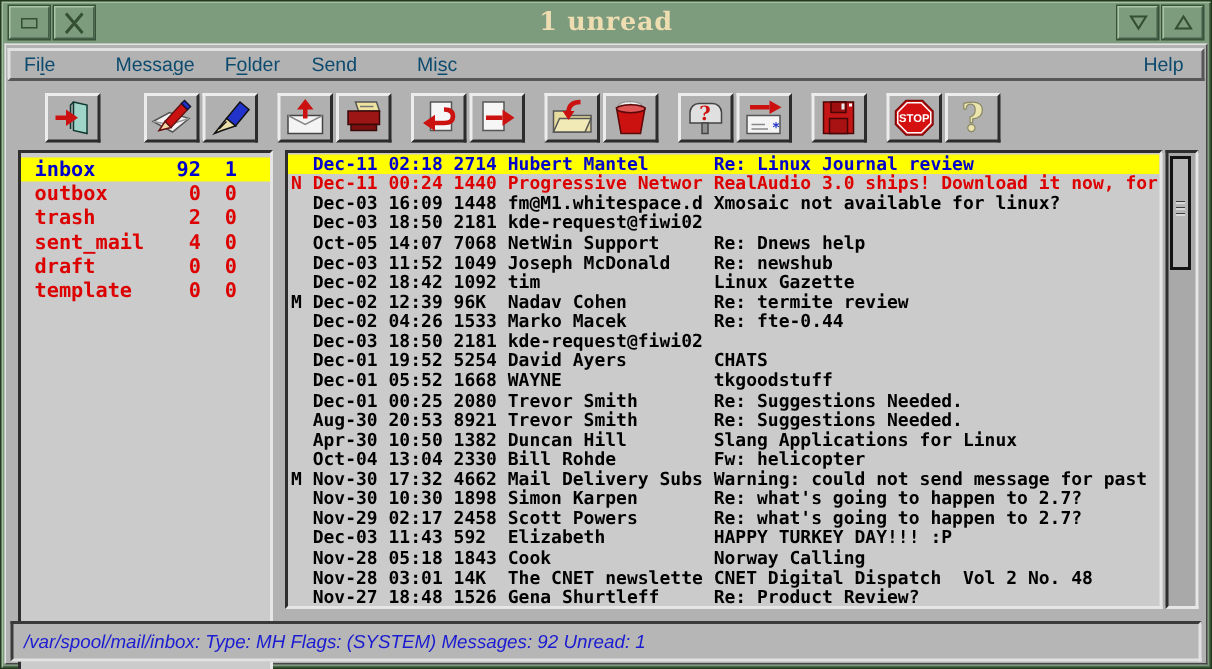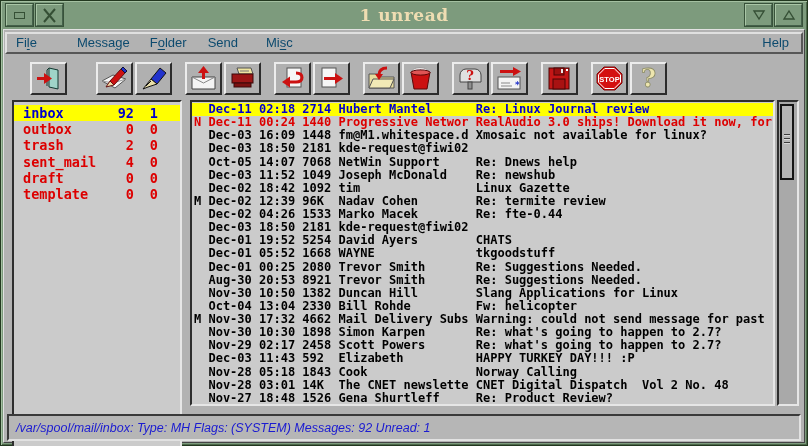--- a/index.html
+++ b/index.html
@@ -23,21 +23,21 @@
   .menubar{position:absolute;left:1px;top:2px;right:1px;height:22px;background:#b2b2b2;
     border:2px solid;border-color:#e0e0e0 #575757 #575757 #e0e0e0;}
   .mleft{position:absolute;left:0;top:0;height:18px;}
   .mright{position:absolute;right:0;top:0;height:18px;}
   .mitem{display:inline-block;font-size:13px;color:#0c4a6e;line-height:18px;vertical-align:top;}
   .mitem u{text-decoration:underline;text-underline-offset:2px;}
   .mleft .mitem:nth-of-type(1){margin-left:9px;}
   .mleft .mitem:nth-of-type(2){margin-left:40px;}
   .mleft .mitem:nth-of-type(3){margin-left:20px;}
   .mleft .mitem:nth-of-type(4){margin-left:21px;}
-  .mleft .mitem:nth-of-type(5){margin-left:28px;}
+  .mleft .mitem:nth-of-type(5){margin-left:40px;}
   .mright .mitem{margin-right:12px;}
   
   .toolbar{position:absolute;left:1px;top:26px;right:1px;height:44px;display:flex;align-items:center;padding-left:25px;}
   .tgrp{display:flex;margin-right:13px;}
   .tgrp.g1{margin-right:29px;}
   .tbtn{width:37px;height:33px;background:#b0b0b0;border:2px solid;
     border-color:#ececec #2c2c2c #2c2c2c #ececec;display:flex;align-items:center;justify-content:center;padding:0;}
   .tbtn + .tbtn{margin-left:2px;}
   .tbtn svg{width:29px;height:25px;display:block;}
   
@@ -268,21 +268,21 @@
         <div class="mrow normal">  Oct-05 14:07 7068 NetWin Support     Re: Dnews help</div>
         <div class="mrow normal">  Dec-03 11:52 1049 Joseph McDonald    Re: newshub</div>
         <div class="mrow normal">  Dec-02 18:42 1092 tim                Linux Gazette</div>
         <div class="mrow normal">M Dec-02 12:39 96K  Nadav Cohen        Re: termite review</div>
         <div class="mrow normal">  Dec-02 04:26 1533 Marko Macek        Re: fte-0.44</div>
         <div class="mrow normal">  Dec-03 18:50 2181 kde-request@fiwi02 </div>
         <div class="mrow normal">  Dec-01 19:52 5254 David Ayers        CHATS</div>
         <div class="mrow normal">  Dec-01 05:52 1668 WAYNE              tkgoodstuff</div>
         <div class="mrow normal">  Dec-01 00:25 2080 Trevor Smith       Re: Suggestions Needed.</div>
         <div class="mrow normal">  Aug-30 20:53 8921 Trevor Smith       Re: Suggestions Needed.</div>
-        <div class="mrow normal">  Nov-30 10:50 1382 Duncan Hill        Slang Applications for Linux</div>
+        <div class="mrow normal">  Apr-30 10:50 1382 Duncan Hill        Slang Applications for Linux</div>
         <div class="mrow normal">  Oct-04 13:04 2330 Bill Rohde         Fw: helicopter</div>
         <div class="mrow normal">M Nov-30 17:32 4662 Mail Delivery Subs Warning: could not send message for past</div>
         <div class="mrow normal">  Nov-30 10:30 1898 Simon Karpen       Re: what's going to happen to 2.7?</div>
         <div class="mrow normal">  Nov-29 02:17 2458 Scott Powers       Re: what's going to happen to 2.7?</div>
         <div class="mrow normal">  Dec-03 11:43 592  Elizabeth          HAPPY TURKEY DAY!!! :P</div>
         <div class="mrow normal">  Nov-28 05:18 1843 Cook               Norway Calling</div>
         <div class="mrow normal">  Nov-28 03:01 14K  The CNET newslette CNET Digital Dispatch  Vol 2 No. 48</div>
         <div class="mrow normal">  Nov-27 18:48 1526 Gena Shurtleff     Re: Product Review?</div>
       </div>
 

